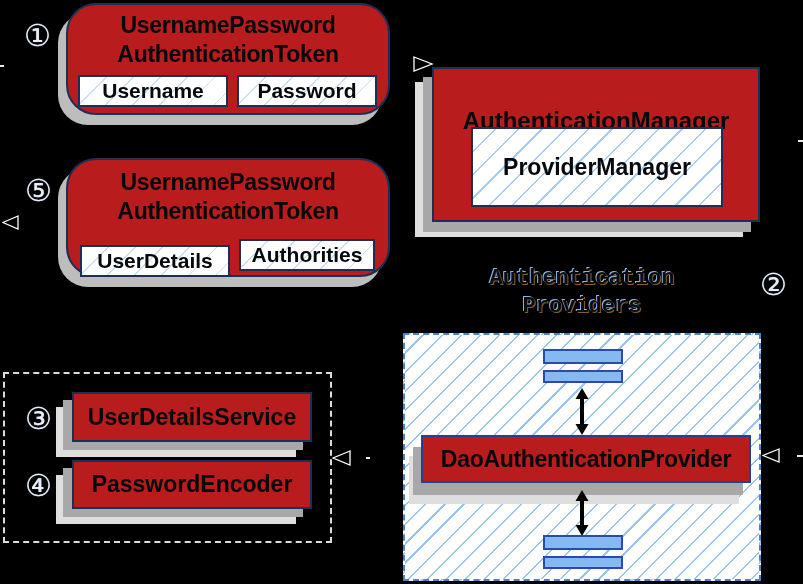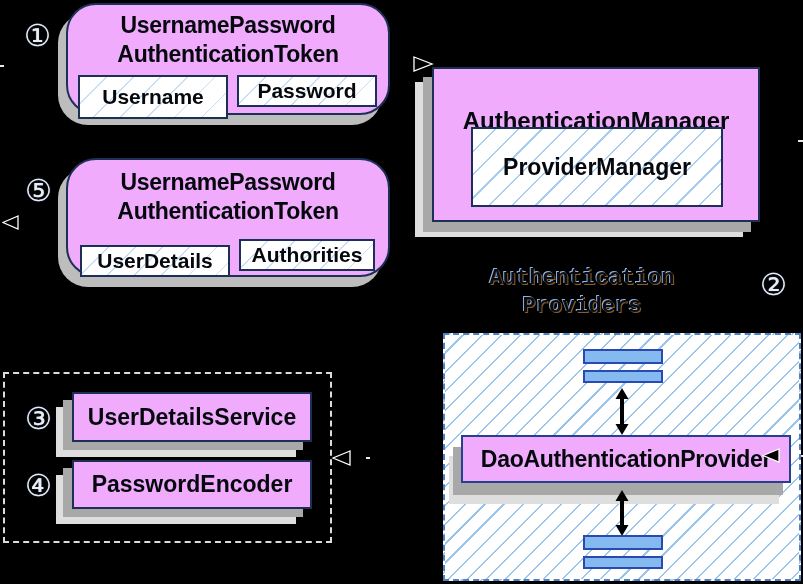--- a/index.html
+++ b/index.html
@@ -2,30 +2,29 @@
 <html><head>
 <meta charset="utf-8">
 <style>
   html,body{margin:0;padding:0;background:#000;}
   .canvas{
     position:relative;width:803px;height:584px;background:#000;overflow:hidden;
     font-family:"Liberation Sans","DejaVu Sans",sans-serif;
   }
   .abs{position:absolute;box-sizing:border-box;}
   
-  .blue{background:#f0abfc;border:2px solid #1c3056;}
+  .blue{background:#b91c1c;border:2px solid #1c3056;}
   .round{border-radius:30px;}
   .shadow-round{background:#bdbdbd;border-radius:30px;}
   .layer-mid{background:#a8a8a8;}
   .layer-light{background:#dedede;}
   
   .hatch-big{
     background-color:#ffffff;
     background-image:repeating-linear-gradient(135deg,rgba(0,0,0,0) 0px,rgba(0,0,0,0) 12px,#9cc5ee 12px,#9cc5ee 13.5px);
-    margin-left:40px;
   }
   .hatch-mid{
     background-color:#ffffff;
     background-image:repeating-linear-gradient(135deg,rgba(0,0,0,0) 0px,rgba(0,0,0,0) 15px,#a9cdf0 15px,#a9cdf0 16.5px);
     border:2px solid #1c3056;
   }
   .hatch-field{
     background-color:#ffffff;
     background-image:repeating-linear-gradient(135deg,rgba(0,0,0,0) 0px,rgba(0,0,0,0) 18px,#c9ddf3 18px,#c9ddf3 19.2px);
     border:2px solid #1c3056;
@@ -65,21 +64,21 @@
   <div class="stub" style="left:798px;top:140px;width:5px;height:2px"></div>
 
   <svg class="abs" style="left:2px;top:215px" width="17" height="15">
     <polygon points="16,1 1,7.5 16,14" fill="#000" stroke="#ffffff" stroke-width="1.3"></polygon>
   </svg>
 
   <div class="abs shadow-round" style="left:58px;top:13px;width:324px;height:112px"></div>
   <div class="abs blue round" style="left:66px;top:3px;width:324px;height:112px">
     <div class="token-title" style="margin-top:6px">UsernamePassword</div>
     <div class="token-title">AuthenticationToken</div>
-    <div class="abs hatch-field center-flex" style="left:10px;top:70px;width:150px;height:44px">
+    <div class="abs hatch-field center-flex" style="left:10px;top:70px;width:150px;height:32px">
       <span class="field-label">Username</span>
     </div>
     <div class="abs hatch-field center-flex" style="left:169px;top:70px;width:140px;height:32px">
       <span class="field-label">Password</span>
     </div>
   </div>
 
   <div class="abs shadow-round" style="left:58px;top:168px;width:324px;height:119px"></div>
   <div class="abs blue round" style="left:66px;top:158px;width:324px;height:119px">
     <div class="token-title" style="margin-top:8px">UsernamePassword</div>

